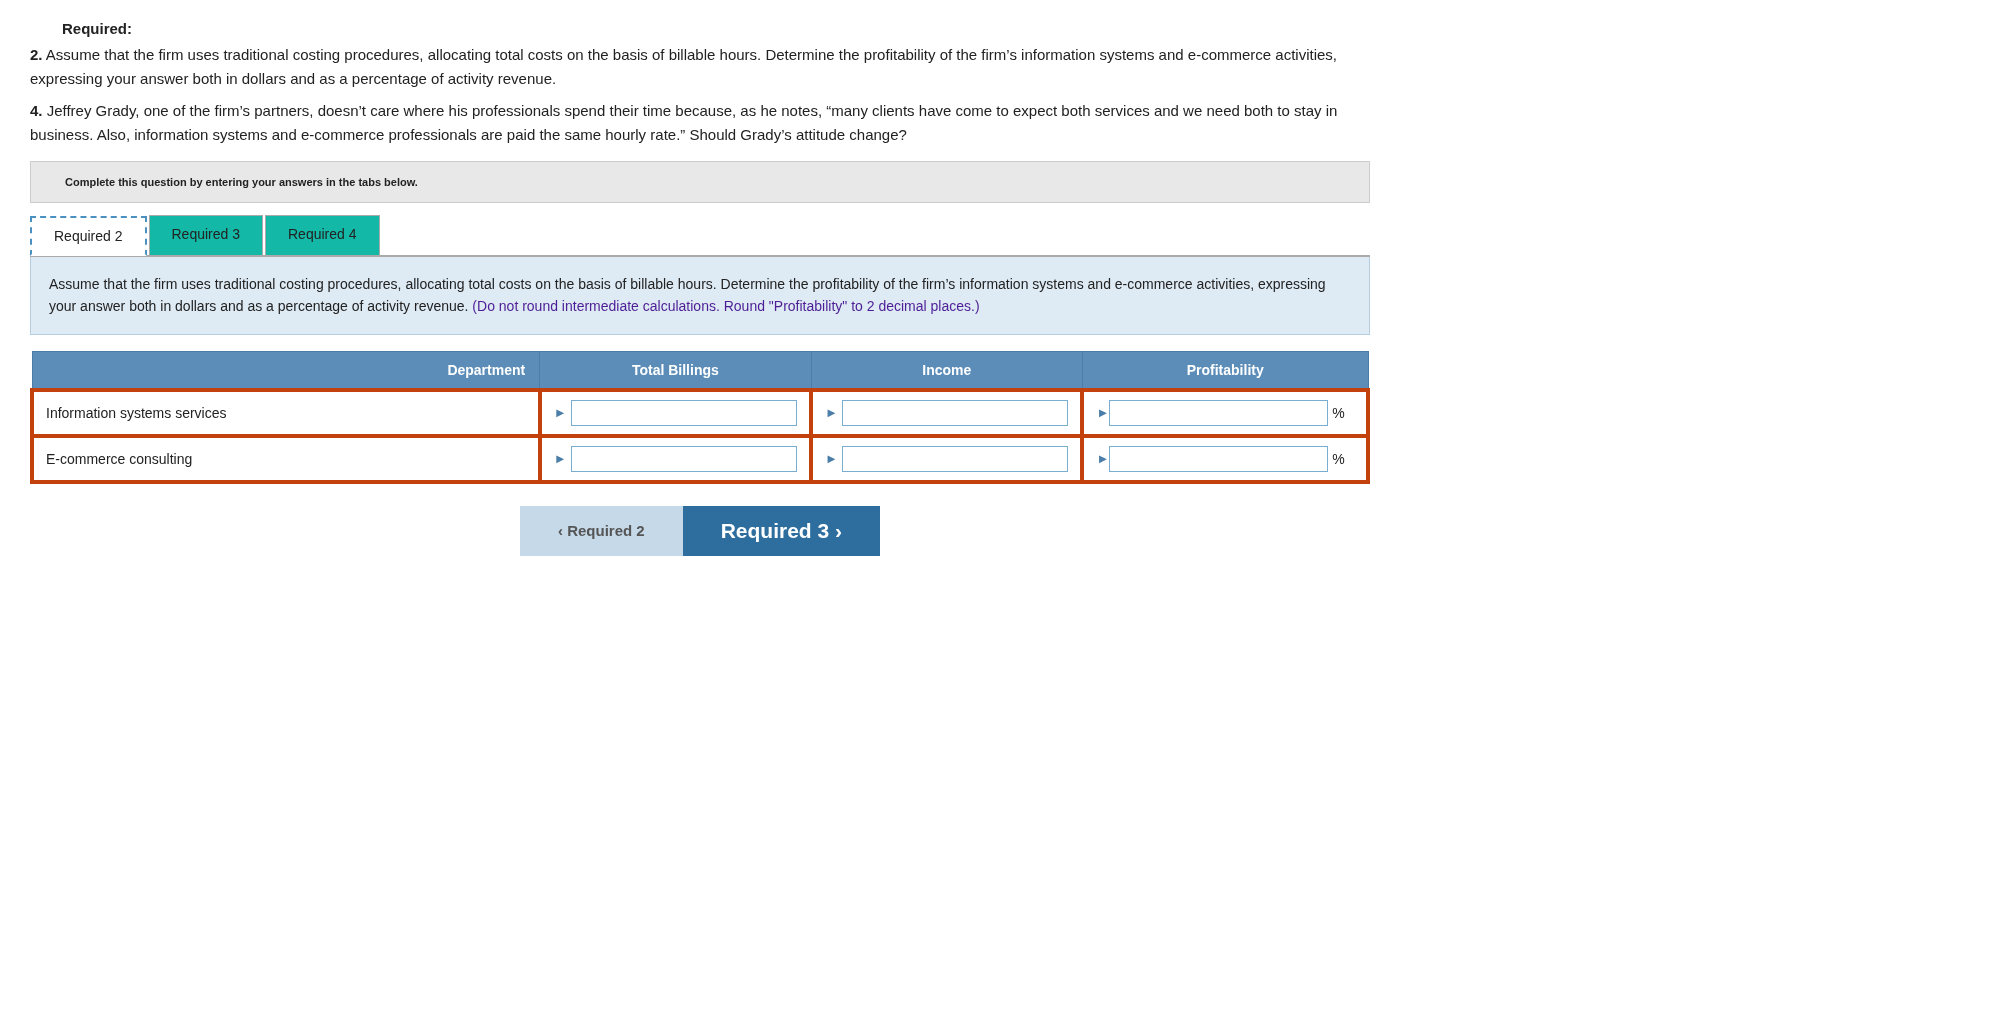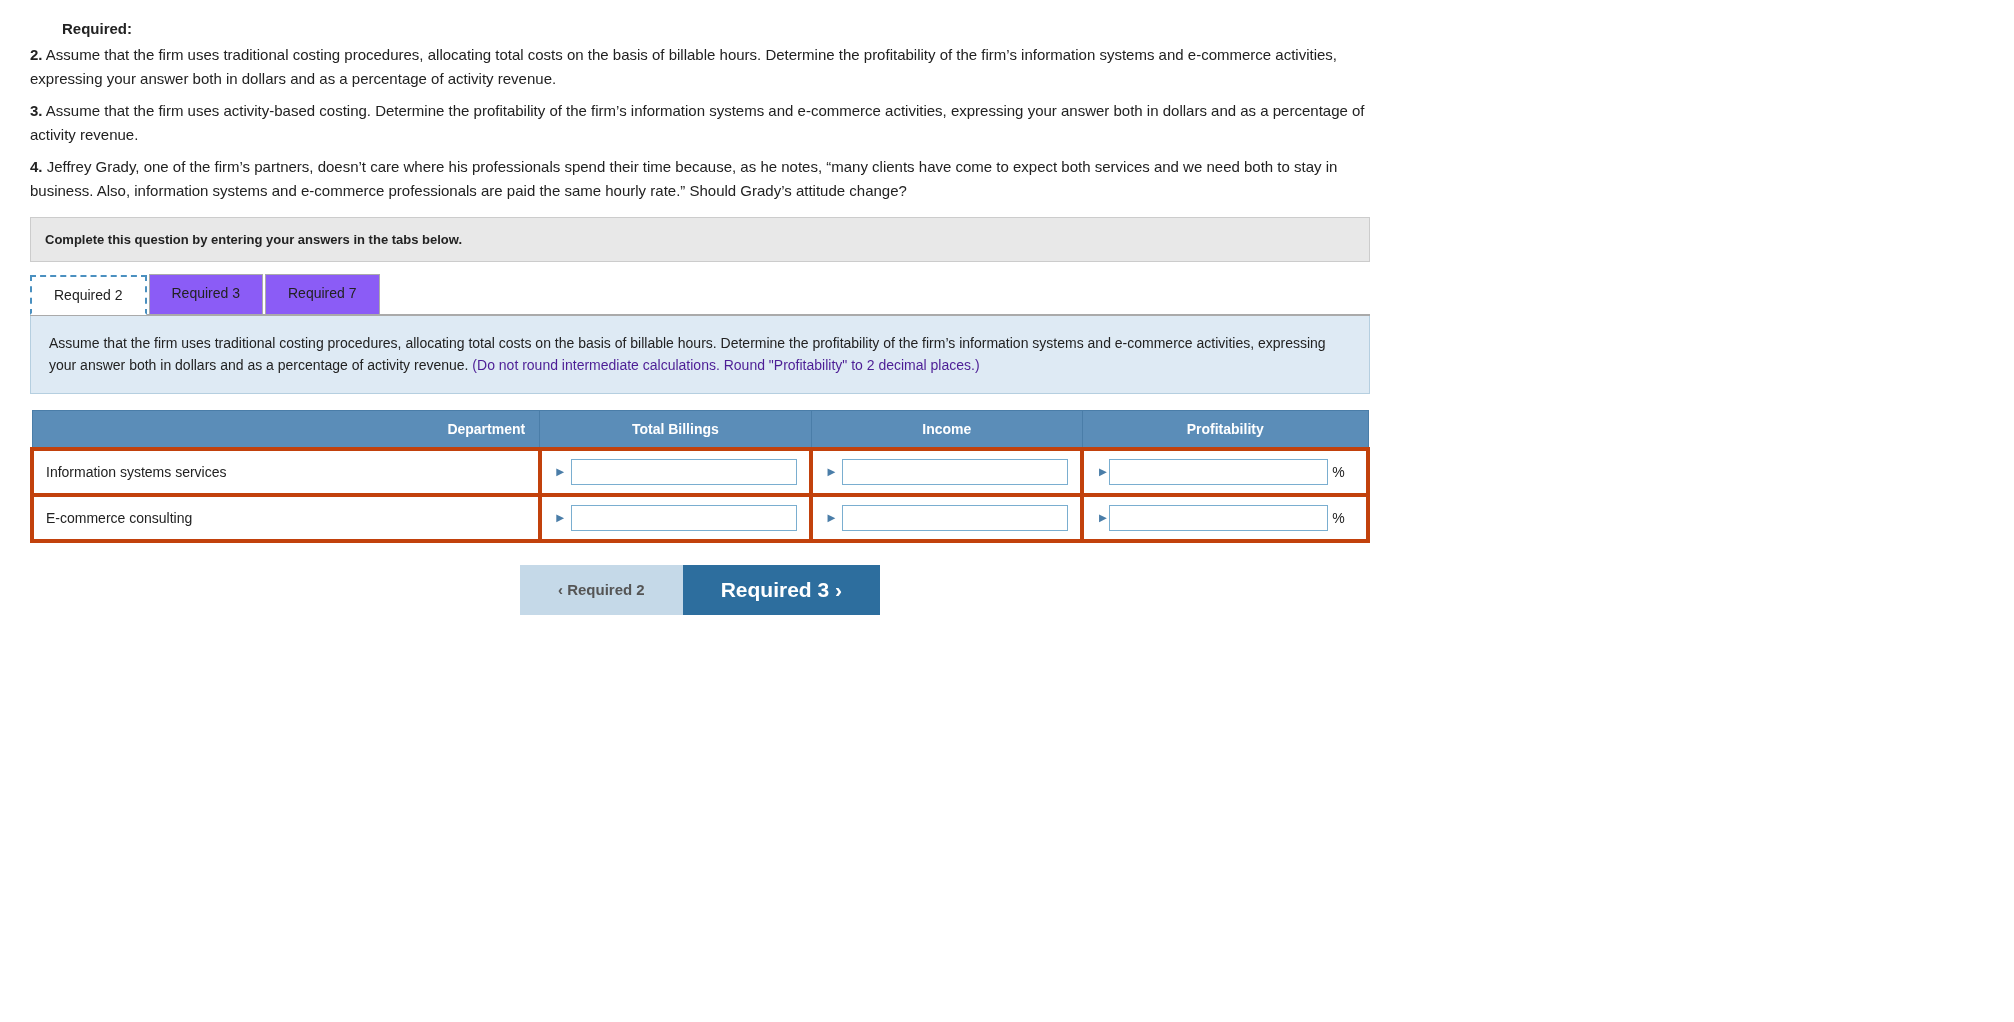--- a/index.html
+++ b/index.html
@@ -23,39 +23,39 @@
     .content-block {
       line-height: 1.6;
       margin-bottom: 14px;
     }
     .content-block p {
       margin-bottom: 8px;
     }
     .instruction-banner {
       background: #e8e8e8;
       border: 1px solid #ccc;
-      padding: 14px 14px;
+      padding: 14px 34px;
       margin-bottom: 0;
       font-weight: bold;
-      font-size: 13px;
+      font-size: 11px;
     }
     .tabs-container {
       margin-top: 0;
     }
     .tabs-row {
       display: flex;
       border-bottom: 2px solid #aaa;
       margin-top: 12px;
     }
     .tab {
       padding: 10px 22px;
       border: 1px solid #aaa;
       border-bottom: none;
       cursor: pointer;
-      background: #8b5cf6;
+      background: #14b8a6;
       font-size: 14px;
       margin-right: 2px;
     }
     .tab.active {
       border: 2px dashed #4a90c0;
       border-bottom: 2px solid #fff;
       background: #fff;
       font-weight: normal;
       position: relative;
       bottom: -1px;
@@ -159,38 +159,34 @@
 <body>
 
 <div class="required-heading">Required:</div>
 
 <div class="content-block">
   <p>
     <strong>2.</strong>
     <span>Assume that the firm uses traditional costing procedures, allocating total costs on the basis of billable hours. Determine the profitability of the firm’s information systems and e-commerce activities, expressing your answer both in dollars and as a percentage of activity revenue.</span>
   </p>
   <p>
-    <strong>3.</strong>
-    <span>Assume that the firm uses activity-based costing. Determine the profitability of the firm’s information systems and e-commerce activities, expressing your answer both in dollars and as a percentage of activity revenue.</span>
-  </p>
-  <p>
     <strong>4.</strong>
     <span>Jeffrey Grady, one of the firm’s partners, doesn’t care where his professionals spend their time because, as he notes, “many clients have come to expect both services and we need both to stay in business. Also, information systems and e-commerce professionals are paid the same hourly rate.” Should Grady’s attitude change?</span>
   </p>
 </div>
 
 <div class="instruction-banner">
   <span>Complete this question by entering your answers in the tabs below.</span>
 </div>
 
 <div class="tabs-container">
   <div class="tabs-row">
     <div class="tab active">Required 2</div>
     <div class="tab">Required 3</div>
-    <div class="tab">Required 7</div>
+    <div class="tab">Required 4</div>
   </div>
 
   <div class="tab-content">
     <span>Assume that the firm uses traditional costing procedures, allocating total costs on the basis of billable hours. Determine the profitability of the firm’s information systems and e-commerce activities, expressing your answer both in dollars and as a percentage of activity revenue.</span>
     <span class="red-note">(Do not round intermediate calculations. Round "Profitability" to 2 decimal places.)</span>
   </div>
 
   <table class="data-table">
     <thead>
       <tr>

